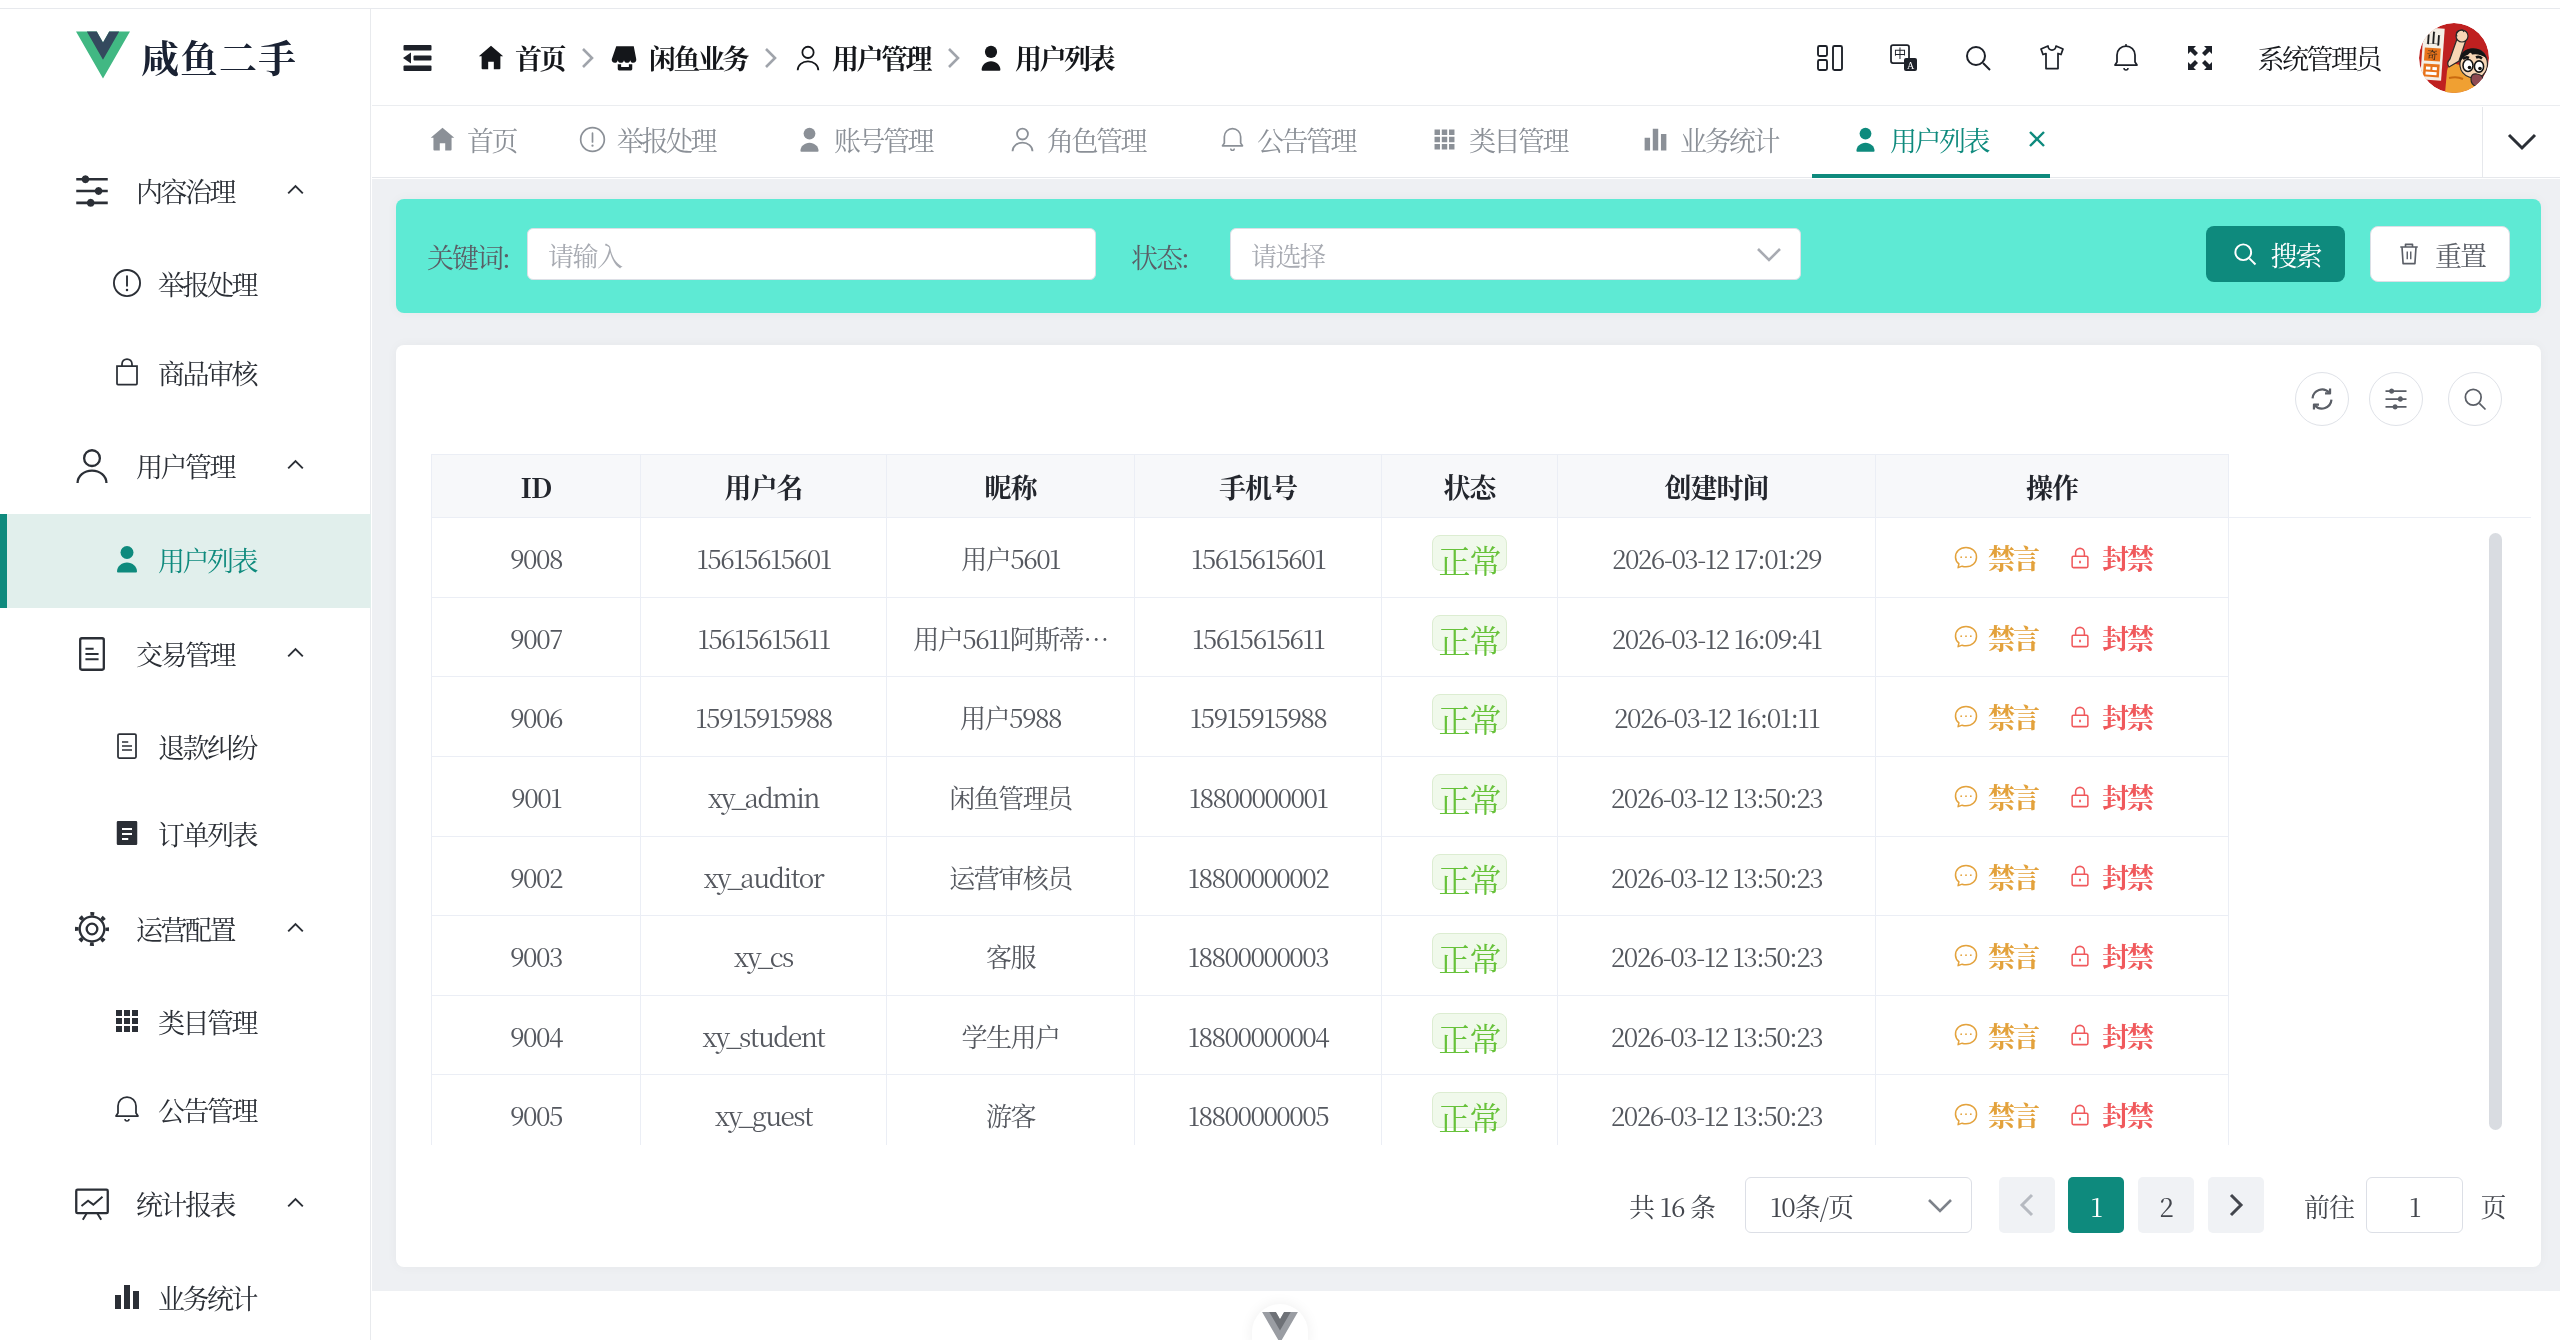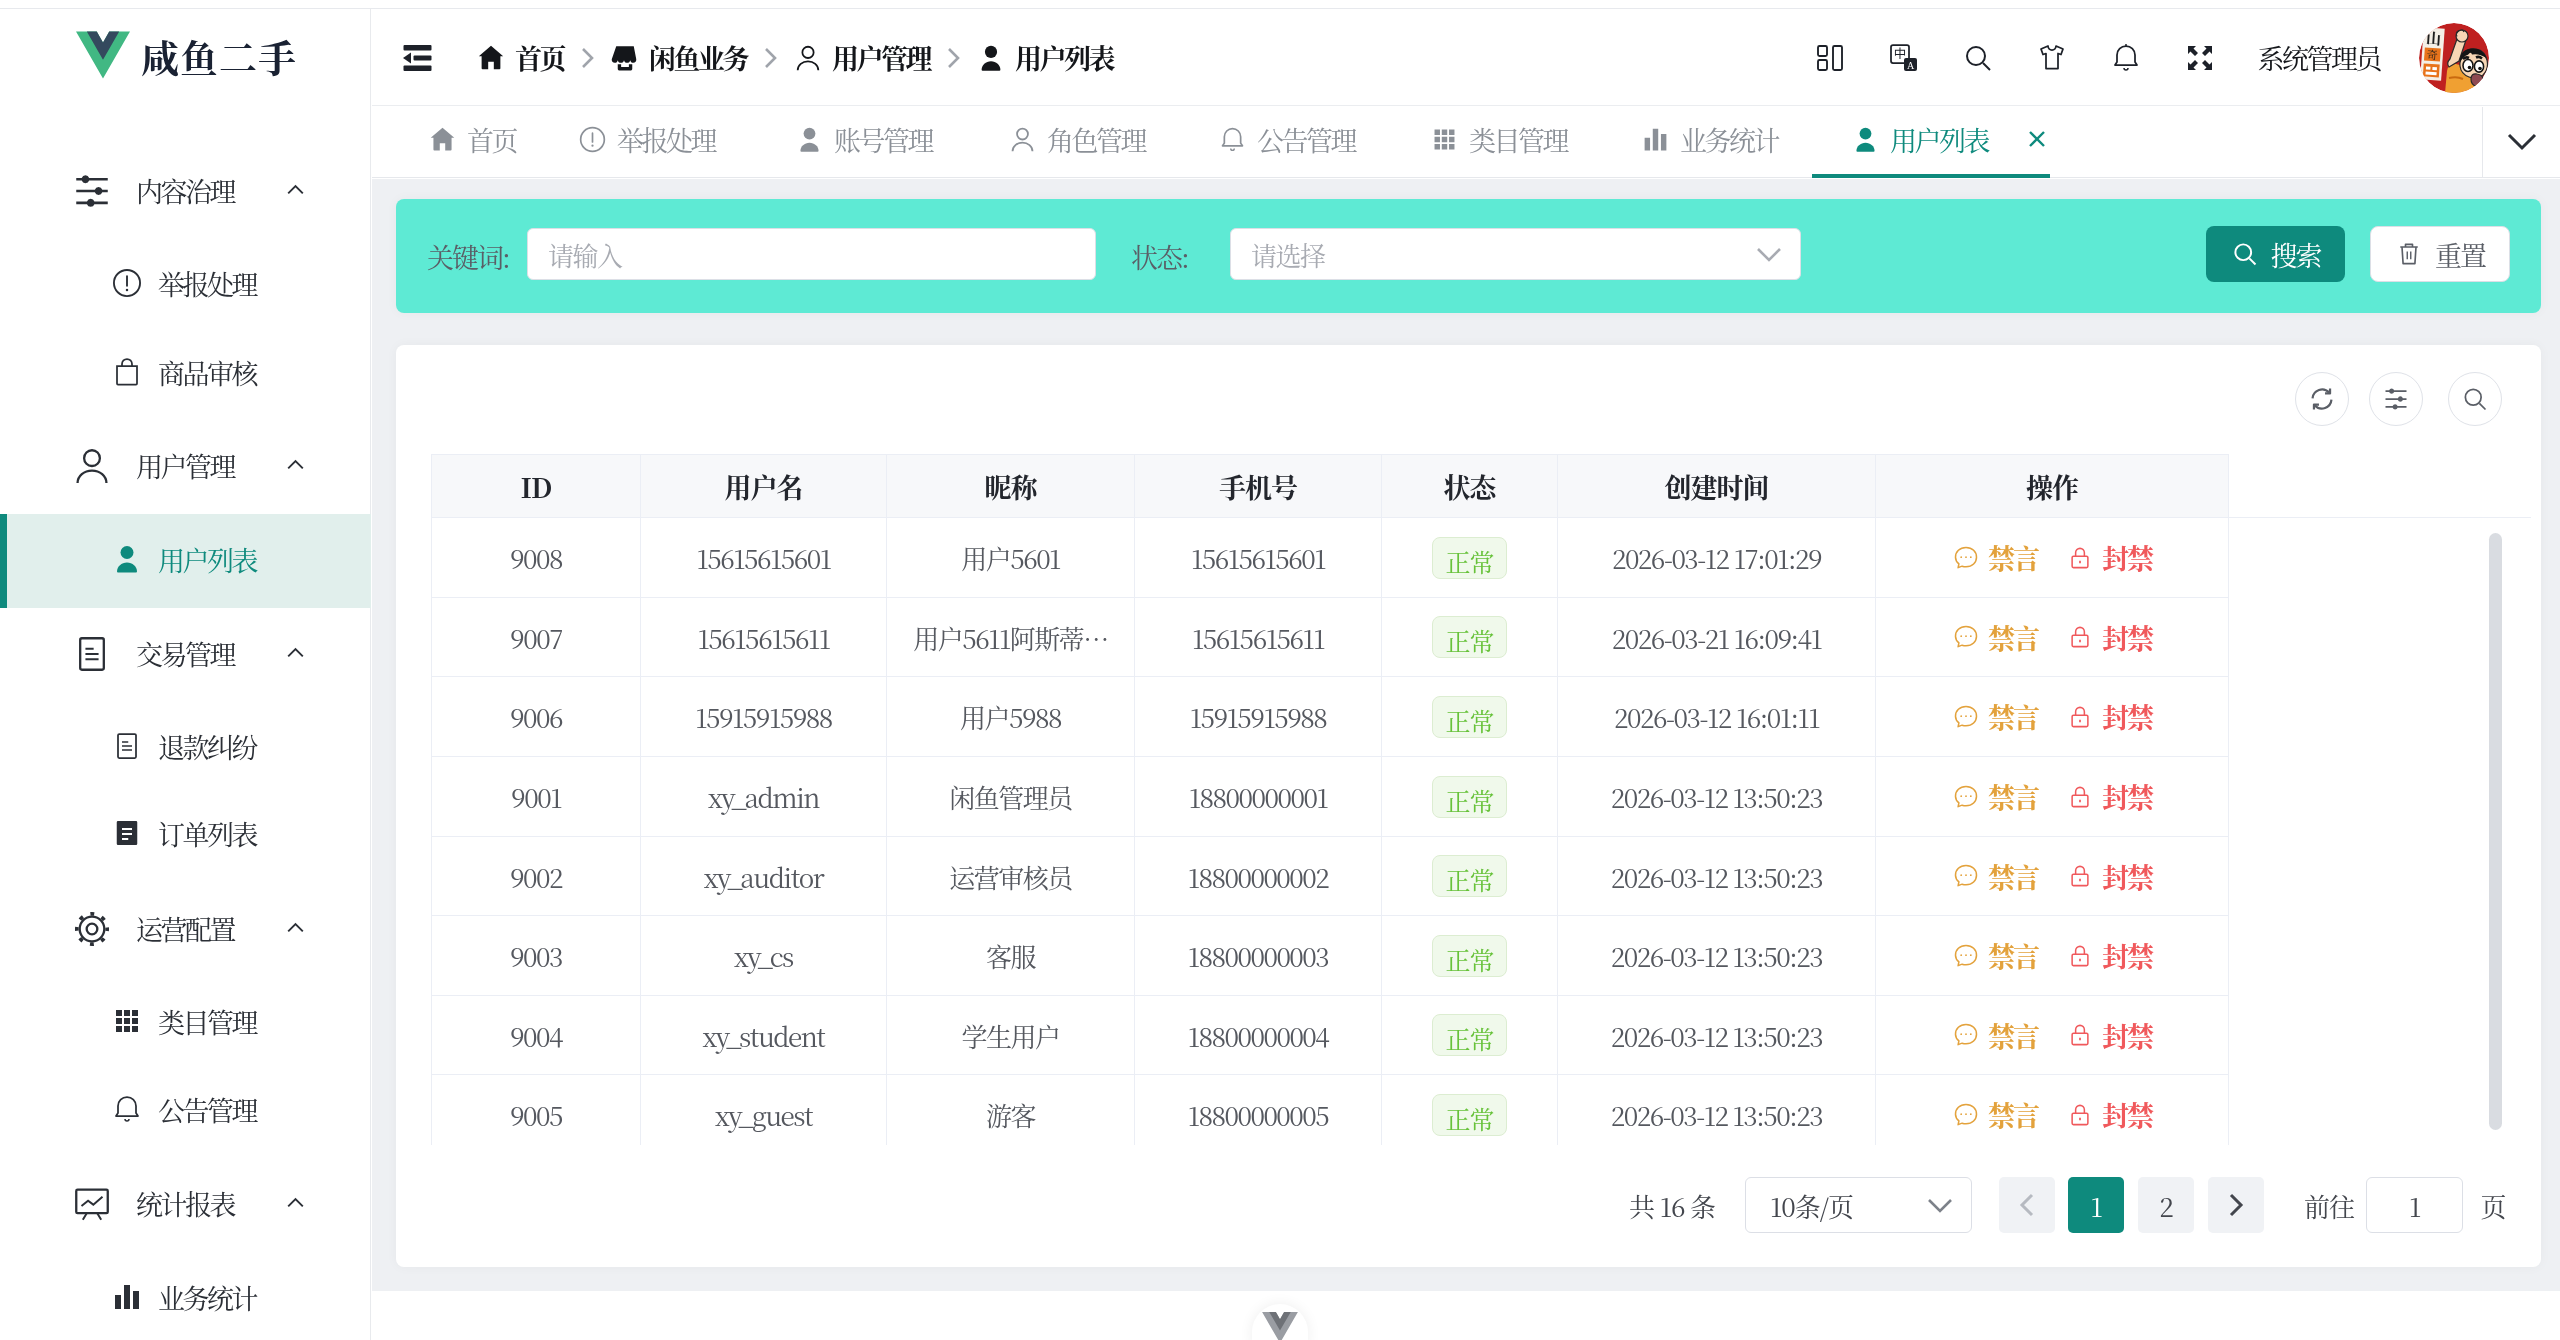--- a/index.html
+++ b/index.html
@@ -65,21 +65,21 @@
 
 
 .twrap { position:absolute; left:35px; top:109px; width:2100px; height:691px; overflow:hidden; }
 table { border-collapse:collapse; table-layout:fixed; width:2100px; }
 th, td { border:1px solid #ebeef5; text-align:center; font-size:26px; letter-spacing:-1.5px; color:#55585f; padding:0; }
 th { height:63px; background:#f7f8fa; color:#23262d; font-weight:bold; font-size:27px; letter-spacing:-1px; }
 td { height:80px; } tr:nth-child(3) td, tr:nth-child(6) td, tr:nth-child(8) td { height:79px; }
 th.filler, td.filler { background:#fff; border-top:none; border-right:none; border-bottom:none; }
 th.filler { border-bottom:1px solid #ebeef5; background:#fff; }
 tr.last td { border-bottom:none; }
-.tag { display:inline-block; width:75px; height:42px; line-height:46px; background:#f0f9eb; border:1px solid #dcedd1; color:#67c23a; border-radius:8px; font-size:25px; letter-spacing:-1px; }
+.tag { display:inline-block; width:75px; height:36px; line-height:46px; background:#f0f9eb; border:1px solid #dcedd1; color:#67c23a; border-radius:8px; font-size:32px; letter-spacing:-1px; }
 .ops { display:flex; align-items:center; justify-content:center; gap:28px; }
 .op { display:flex; align-items:center; font-size:27px; letter-spacing:-2px; font-weight:bold; }
 .op svg { width:28px; height:28px; margin-right:8px; }
 .op.warn { color:#e3a23c; }
 .op.dang { color:#f0595c; }
 .thumb { position:absolute; left:2093px; top:188px; width:13px; height:597px; background:#d9dce1; border-radius:7px; }
 
 
 .pager { position:absolute; left:0; top:832px; width:2145px; height:56px; }
 .pg { position:absolute; top:0; height:56px; display:flex; align-items:center; justify-content:center; font-size:26px; letter-spacing:-1px; color:#43464d; white-space:nowrap; }
@@ -474,21 +474,21 @@
                   </div>
                 </td>
                 <td class="filler"></td>
               </tr>
           <tr>
                 <td>9007</td>
                 <td>15615615611</td>
                 <td>用户5611阿斯蒂…</td>
                 <td>15615615611</td>
                 <td><span class="tag">正常</span></td>
-                <td>2026-03-21 16:09:41</td>
+                <td>2026-03-12 16:09:41</td>
                 <td>
                   <div class="ops">
                     <span class="op warn"><svg viewBox="0 0 1024 1024" fill="none" stroke="currentColor" stroke-width="56">
                         <path d="M512 128c230 0 384 154 384 352S742 832 512 832c-48 0-98-8-142-22l-146 54 28-138c-74-64-124-148-124-246 0-198 154-352 384-352z" stroke-linejoin="round"></path>
                         <circle cx="336" cy="480" r="32" fill="currentColor" stroke="none"></circle>
                         <circle cx="512" cy="480" r="32" fill="currentColor" stroke="none"></circle>
                         <circle cx="688" cy="480" r="32" fill="currentColor" stroke="none"></circle>
                       </svg>禁言</span>
                     <span class="op dang"><svg viewBox="0 0 1024 1024" fill="none" stroke="currentColor" stroke-width="56">
                         <rect x="224" y="448" width="576" height="416" rx="48"></rect>

